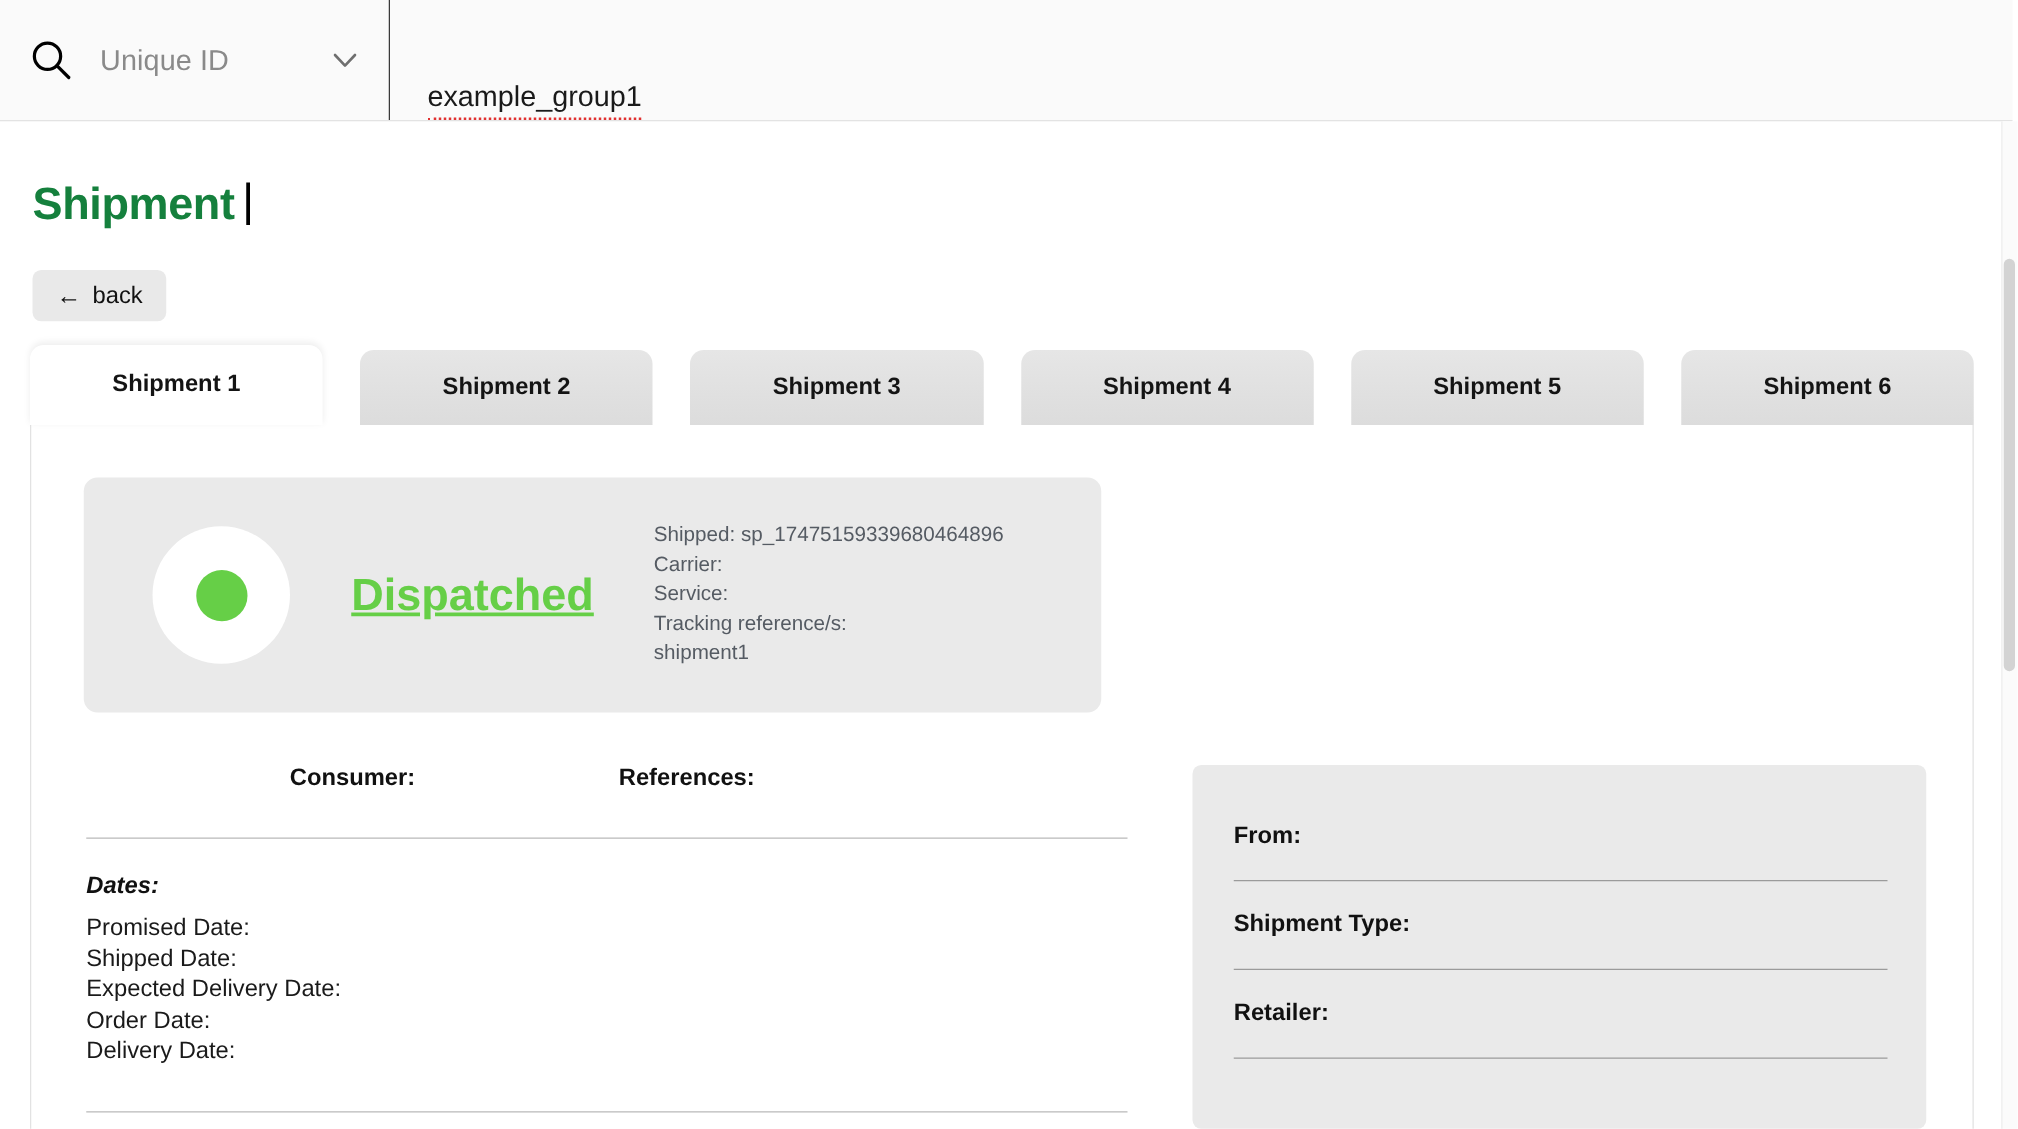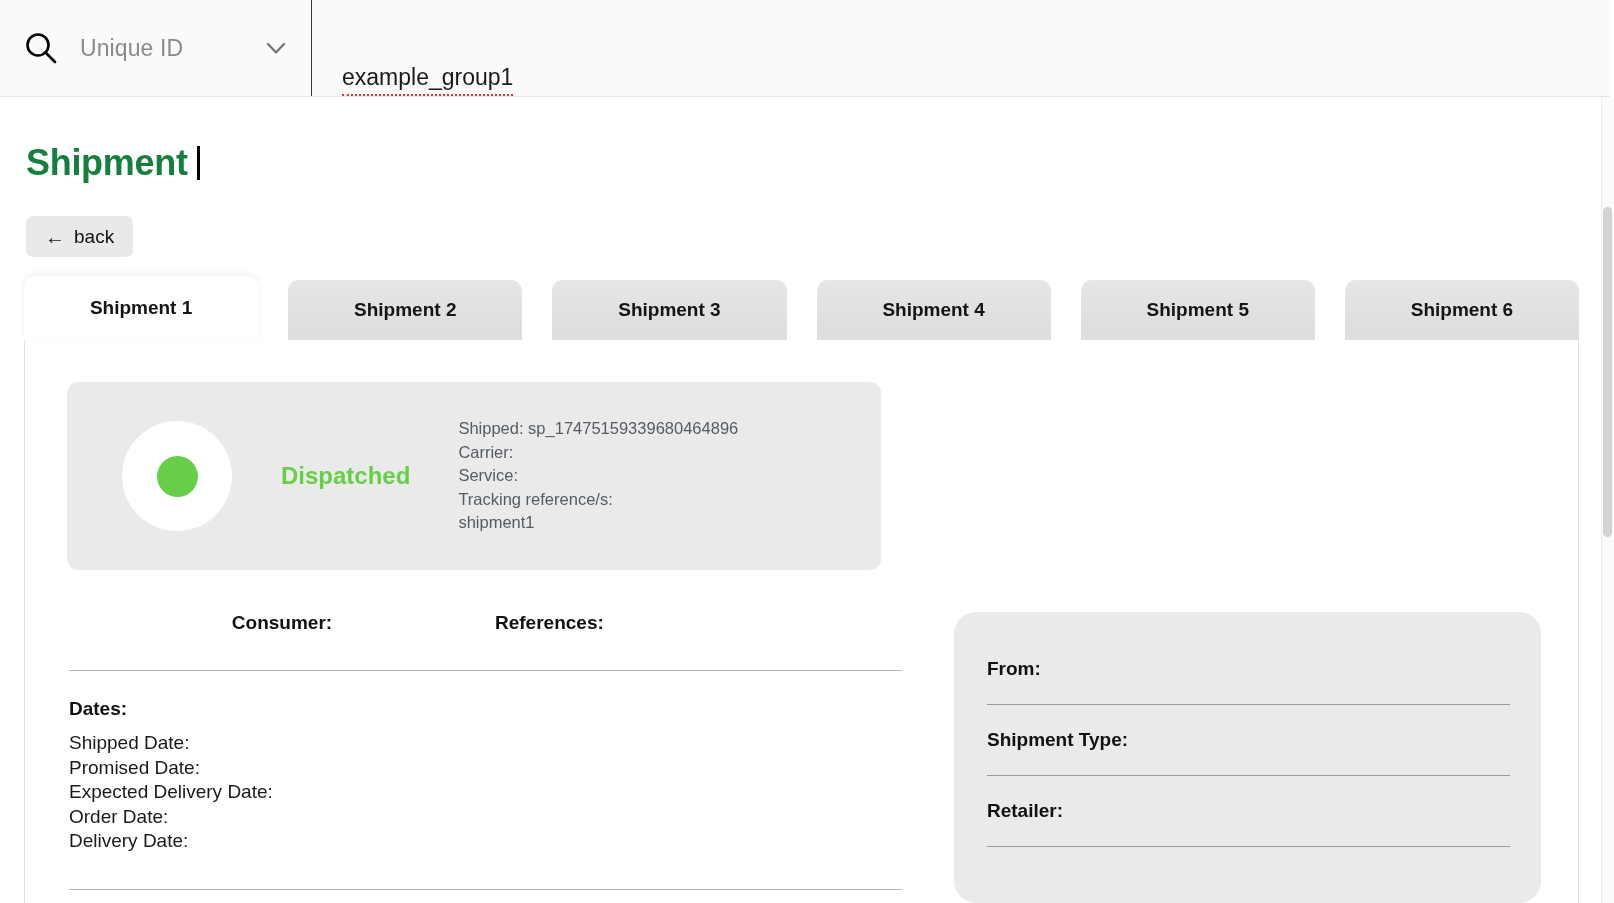--- a/index.html
+++ b/index.html
@@ -124,22 +124,23 @@
     border-radius: 50%;
     background: #ffffff;
     display: flex; align-items: center; justify-content: center;
     flex: 0 0 110px;
   }
   .status-dot {
     width: 41px; height: 41px; border-radius: 50%;
   }
   .status-label {
     margin-left: 49px;
-    font-size: 24px; font-weight: bold;
+    font-size: 36px; font-weight: bold;
     white-space: nowrap;
+    text-decoration: underline;
   }
   .status-meta {
     margin-left: 48px;
     font-size: 16.5px;
     color: #555b63;
     line-height: 23.5px;
     white-space: nowrap;
   }
 
   
@@ -151,38 +152,38 @@
     display: flex;
     font-size: 19px; font-weight: bold; color: #111; text-align: center;
   }
   .detail-head-row .col-a { width: 426px; }
   .rule {
     height: 1px; background: #b9b9b9;
     margin-top: 36px;
   }
   .dates-title {
     margin-top: 27px;
-    font-size: 19px; font-weight: bold; color: #111;
+    font-size: 19px; font-weight: bold; color: #111; font-style: italic;
   }
   .dates-list {
     margin-top: 11px;
     font-size: 19px; color: #1a1a1a;
     line-height: 24.6px;
   }
   .rule-bottom {
     position: absolute; left: 44px; top: 549px;
     width: 833px; height: 1px; background: #b9b9b9;
   }
 
   
   .info-card {
     position: absolute; left: 929px; top: 272px;
     width: 587px; height: 291px;
     background: #eaeaea;
-    border-radius: 22px;
+    border-radius: 7px;
     padding: 46px 31px 0 33px;
   }
   .info-label {
     font-size: 19px; font-weight: bold; color: #111;
   }
   .info-rule {
     height: 1px; background: #9b9b9b;
     margin-top: 24px; margin-bottom: 24px;
   }
 
@@ -269,22 +270,22 @@
   </div>
 
   <div class="details-left">
     <div class="detail-head-row">
       <div class="col-a">Consumer:</div>
       <div>References:</div>
     </div>
     <div class="rule"></div>
     <div class="dates-title">Dates:</div>
     <div class="dates-list">
+      <div>Promised Date:</div>
       <div>Shipped Date:</div>
-      <div>Promised Date:</div>
       <div>Expected Delivery Date:</div>
       <div>Order Date:</div>
       <div>Delivery Date:</div>
     </div>
   </div>
   <div class="rule-bottom"></div>
 
   <div class="info-card">
     <div class="info-label">From:</div>
     <div class="info-rule"></div>

